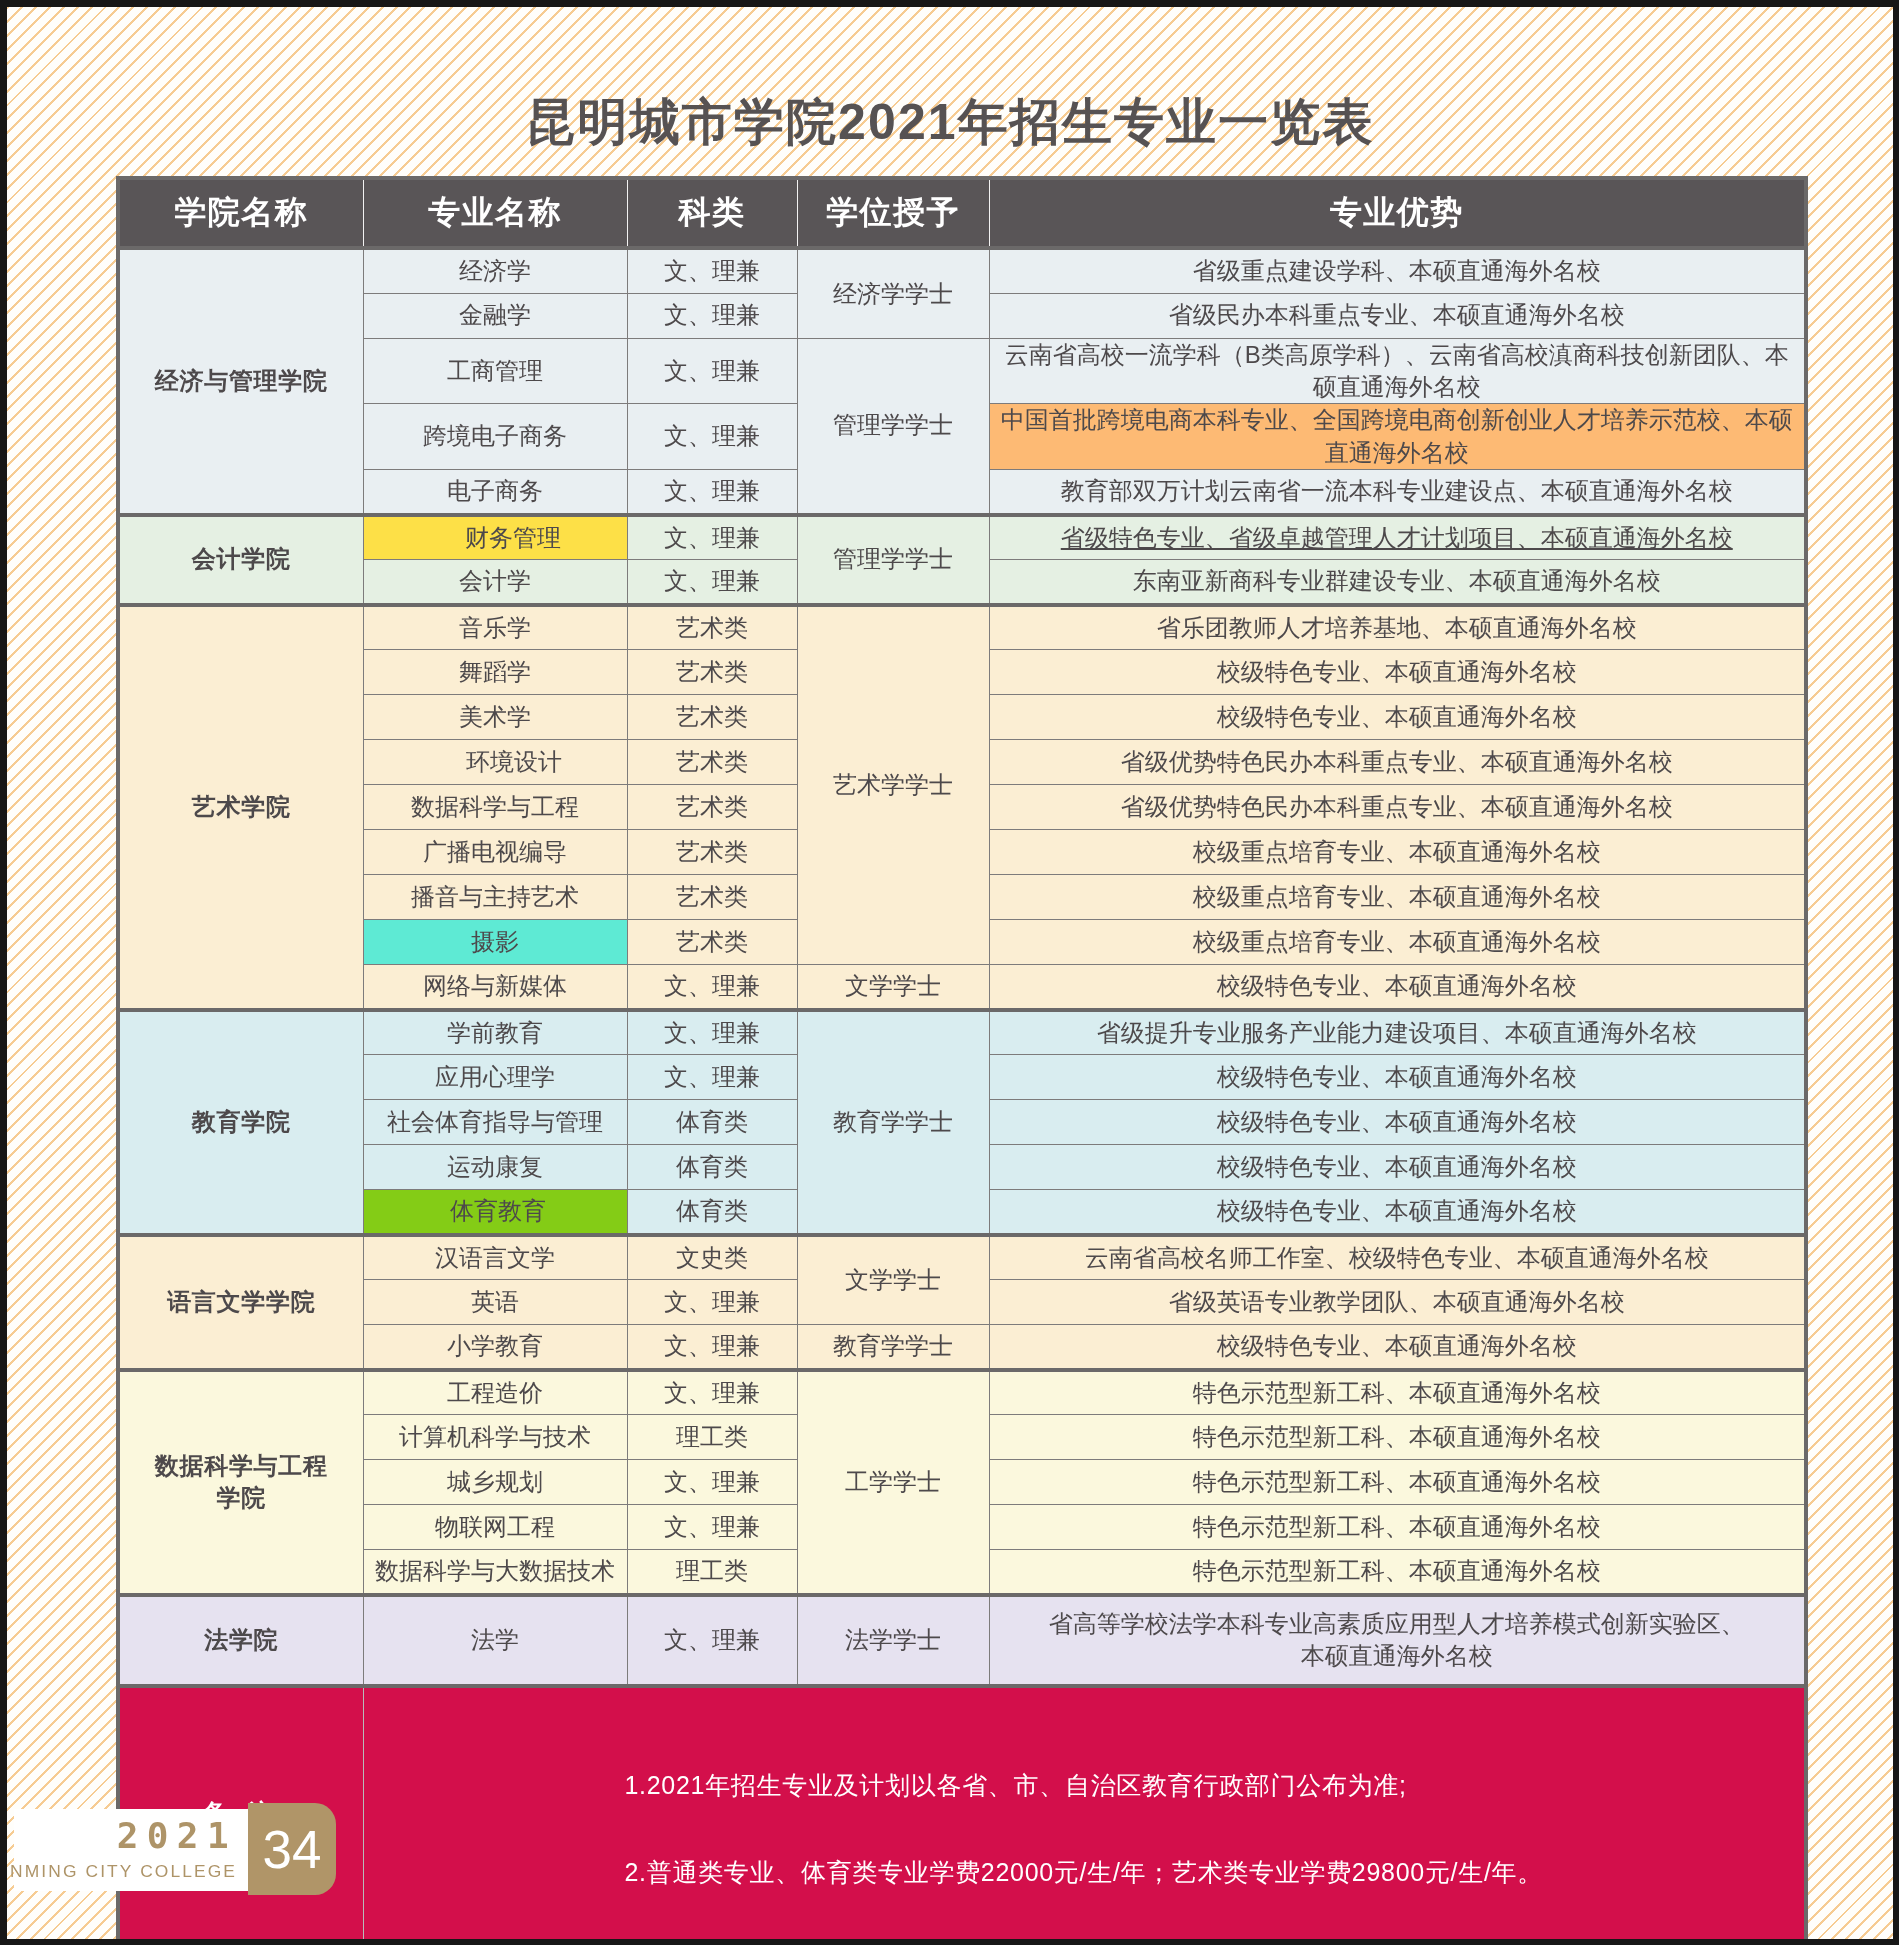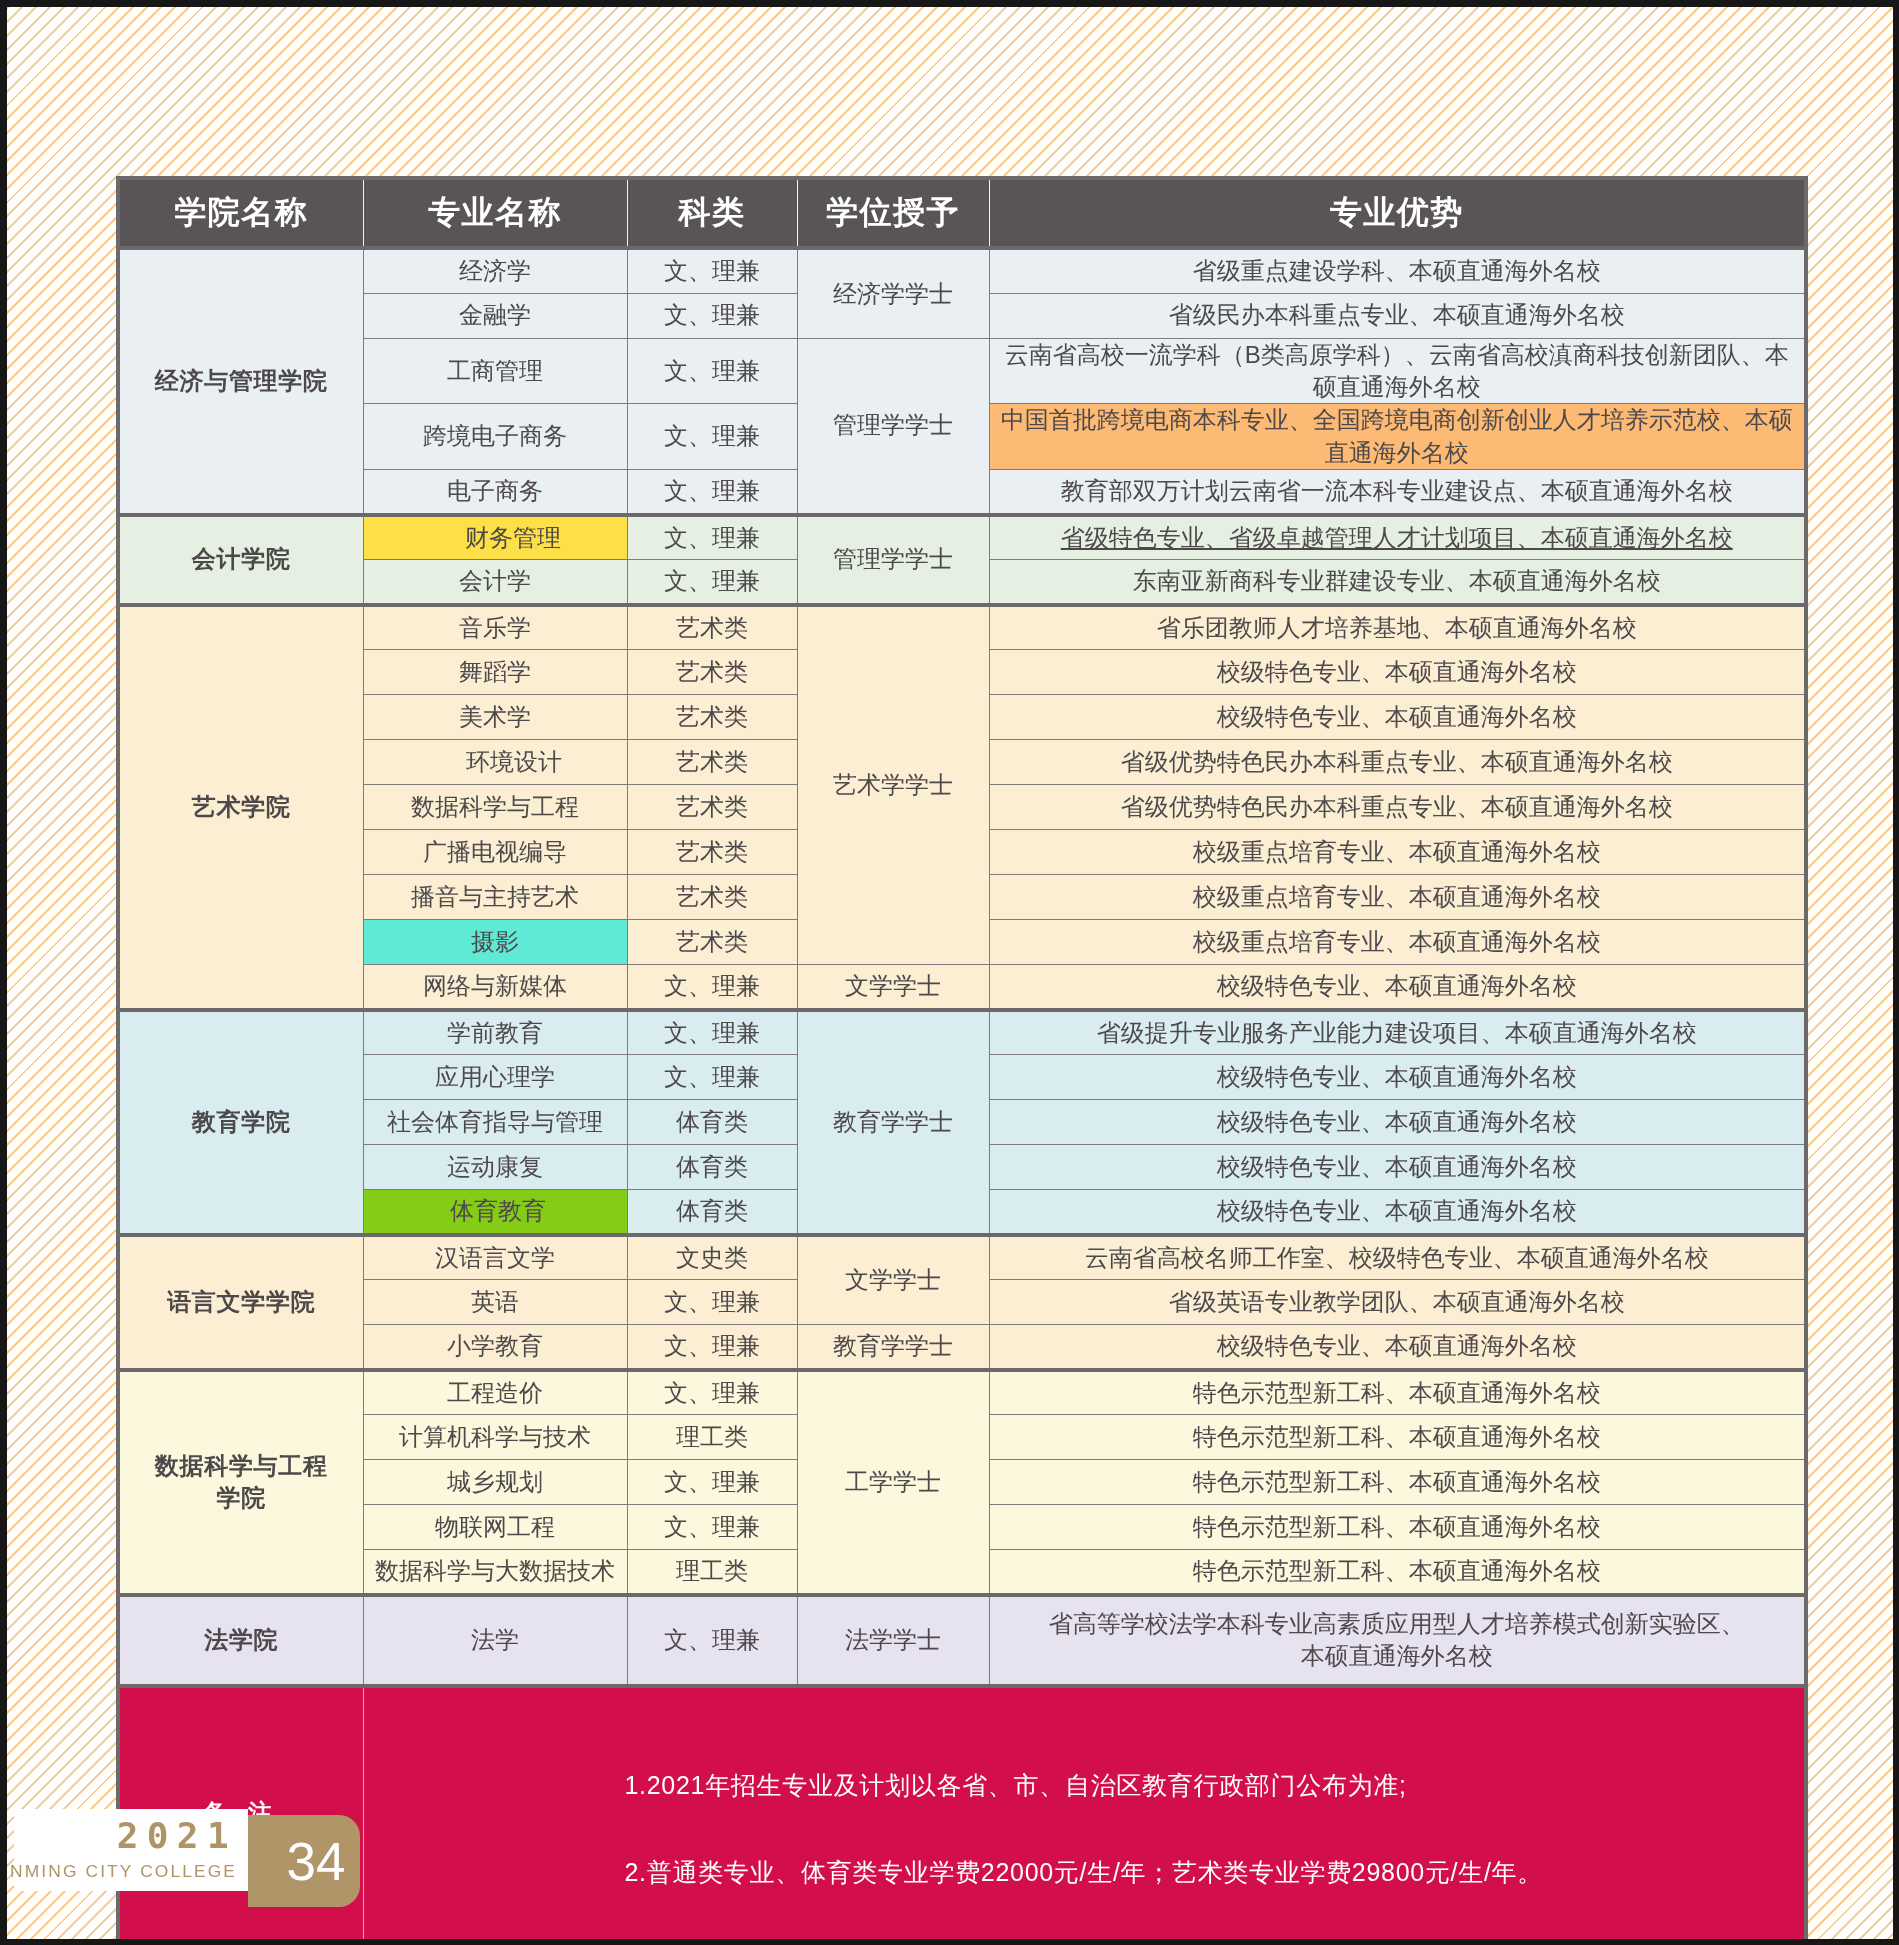--- a/index.html
+++ b/index.html
@@ -63,31 +63,32 @@
     font-family:"DejaVu Sans Mono","Liberation Mono",monospace;
     font-size:36px;font-weight:bold;color:#ae9468;letter-spacing:8.4px;
     line-height:1.05;
     margin-left:33px;
   }
   .footer-college{
     font-size:17.4px;color:#ae9468;letter-spacing:2.1px;margin-top:7px;
     white-space:nowrap;
   }
   .footer-page{
-    position:absolute;left:234px;top:12px;width:88px;height:92px;
+    position:absolute;left:234px;top:0;width:88px;height:92px;
     background:#b09568;border-radius:0 21px 21px 0;
     display:flex;align-items:center;justify-content:center;
-    font-size:53px;color:#ffffff;padding-left:24px;
+    font-size:53px;color:#ffffff;
   }
 </style>
 </head>
 <body>
 
 <div class="page">
 
+  <div class="title">昆明城市学院2021年招生专业一览表</div>
 
   <table class="roster">
     <colgroup>
       <col style="width:245px">
         <col style="width:264px">
         <col style="width:170px">
         <col style="width:192px">
         <col style="width:817px">
     </colgroup>
     <thead>

